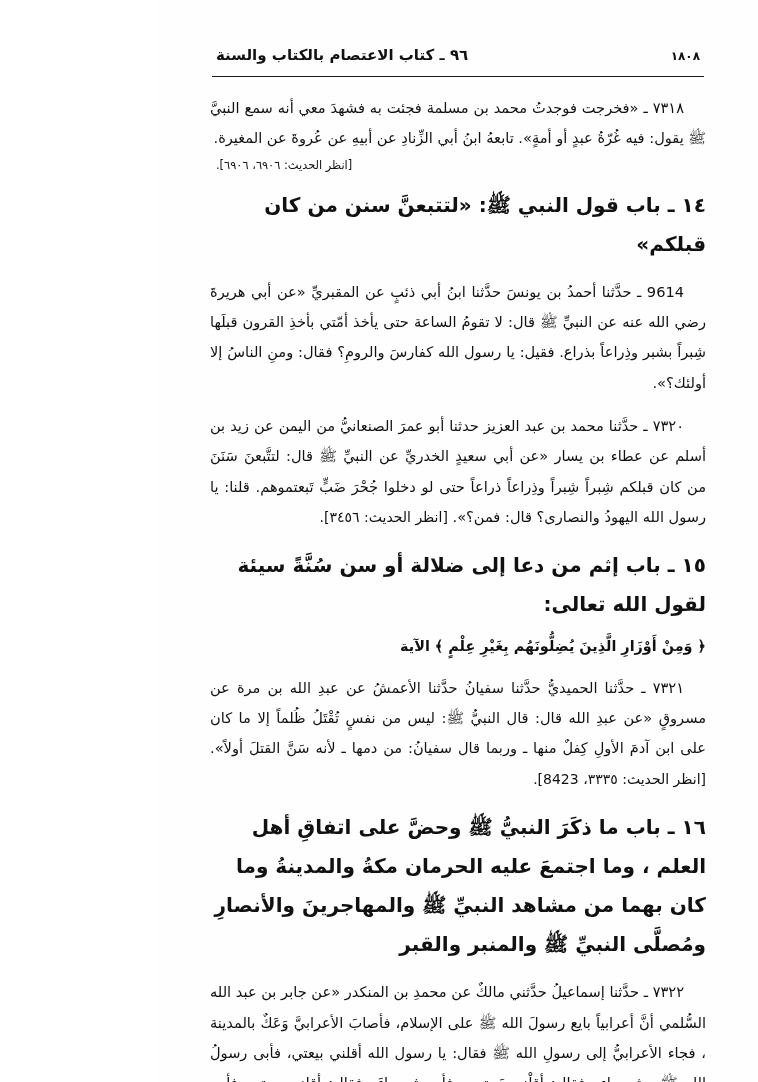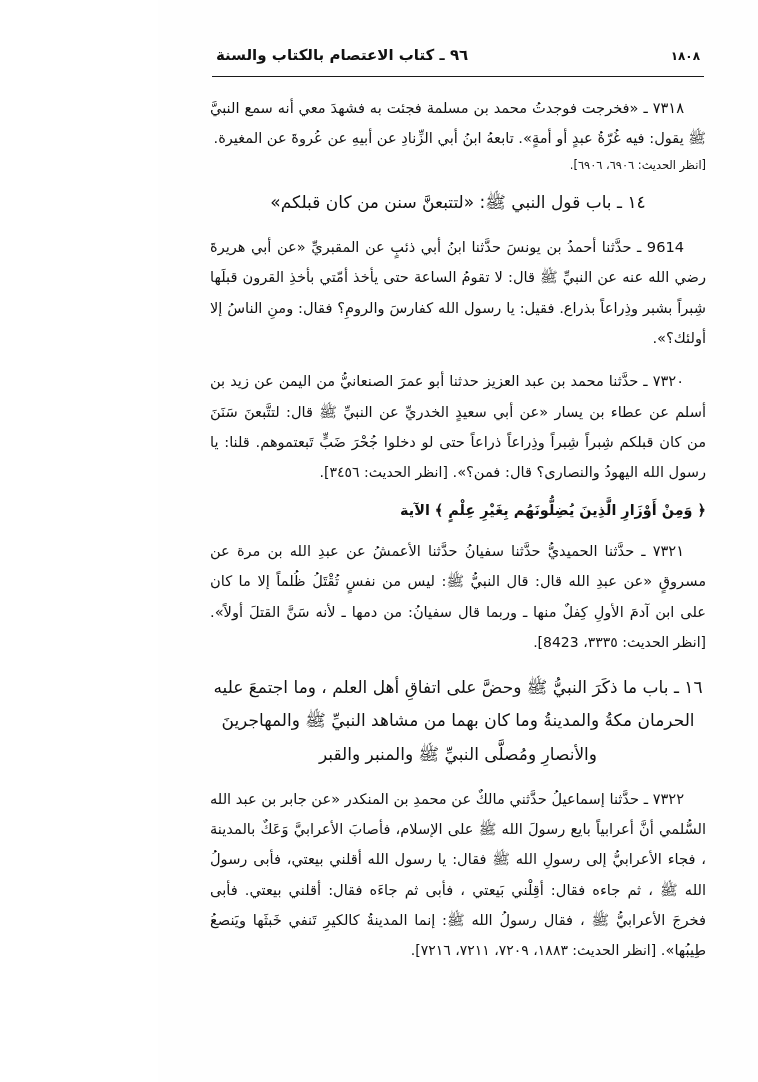--- a/index.html
+++ b/index.html
@@ -52,40 +52,40 @@
     text-align-last: right;
     font-size: 14.6px;
     line-height: 2.08;
     margin: 0 0 13px 0;
     direction: rtl;
   }
   .block.indent {
     text-indent: 22px;
   }
   .babline {
-    text-align: center;
-    font-size: 17px;
-    font-weight: normal;
+    text-align: right;
+    font-size: 20px;
+    font-weight: bold;
     line-height: 1.95;
     margin: 14px 0 13px 0;
     direction: rtl;
   }
   .ayah {
     text-align: right;
     font-size: 14.4px;
     font-weight: bold;
     line-height: 1.9;
     margin: -4px 0 12px 0;
     direction: rtl;
   }
   .tiny {
     font-size: 14px;
   }
   .refline {
-    text-align: right;
+    text-align: left;
     direction: rtl;
     font-size: 11.4px;
     margin: -9px 0 12px 0;
     padding-left: 6px;
   }
 </style>
 </head>
 <body>
 
 <div class="page">
@@ -101,20 +101,21 @@
 
   <div class="babline">١٤ ـ باب قول النبي ﷺ: «لتتبعنَّ سنن من كان قبلكم»</div>
 
   <div class="block indent">9614 ـ حدَّثنا أحمدُ بن يونسَ حدَّثنا ابنُ أبي ذئبٍ عن المقبريِّ «عن أبي هريرةَ رضي الله عنه عن النبيِّ ﷺ قال: لا تقومُ الساعة حتى يأخذ أمّتي بأخذِ القرون قبلَها شِبراً بشبر وذِراعاً بذراع. فقيل: يا رسول الله كفارسَ والرومِ؟ فقال: ومنِ الناسُ إلا أولئك؟».</div>
 
   <div class="block indent">
     <span>٧٣٢٠ ـ حدَّثنا محمد بن عبد العزيز حدثنا أبو عمرَ الصنعانيُّ من اليمن عن زيد بن أسلم عن عطاء بن يسار «عن أبي سعيدٍ الخدريِّ عن النبيِّ ﷺ قال: لتتَّبعنَ سَنَنَ من كان قبلكم شِبراً شِبراً وذِراعاً ذراعاً حتى لو دخلوا جُحْرَ ضَبٍّ تَبعتموهم. قلنا: يا رسول الله اليهودُ والنصارى؟ قال: فمن؟».</span>
     <span class="tiny">[انظر الحديث: ٣٤٥٦].</span>
   </div>
 
+  <div class="babline">١٥ ـ باب إثم من دعا إلى ضلالة أو سن سُنَّةً سيئة لقول الله تعالى:</div>
   <div class="ayah">﴿ وَمِنْ أَوْزَارِ الَّذِينَ يُضِلُّونَهُم بِغَيْرِ عِلْمٍ ﴾ الآية</div>
 
   <div class="block indent">
     <span>٧٣٢١ ـ حدَّثنا الحميديُّ حدَّثنا سفيانُ حدَّثنا الأعمشُ عن عبدِ الله بن مرة عن مسروقٍ «عن عبدِ الله قال: قال النبيُّ ﷺ: ليس من نفسٍ تُقْتَلُ ظُلماً إلا ما كان على ابن آدمَ الأولِ كِفلٌ منها ـ وربما قال سفيانُ: من دمها ـ لأنه سَنَّ القتلَ أولاً».</span>
     <span class="tiny">[انظر الحديث: ٣٣٣٥، 8423].</span>
   </div>
 
   <div class="babline">١٦ ـ باب ما ذكَرَ النبيُّ ﷺ وحضَّ على اتفاقِ أهل العلم ، وما اجتمعَ عليه الحرمان مكةُ والمدينةُ وما كان بهما من مشاهد النبيِّ ﷺ والمهاجرينَ والأنصارِ ومُصلَّى النبيِّ ﷺ والمنبر والقبر</div>
 
   <div class="block indent">

